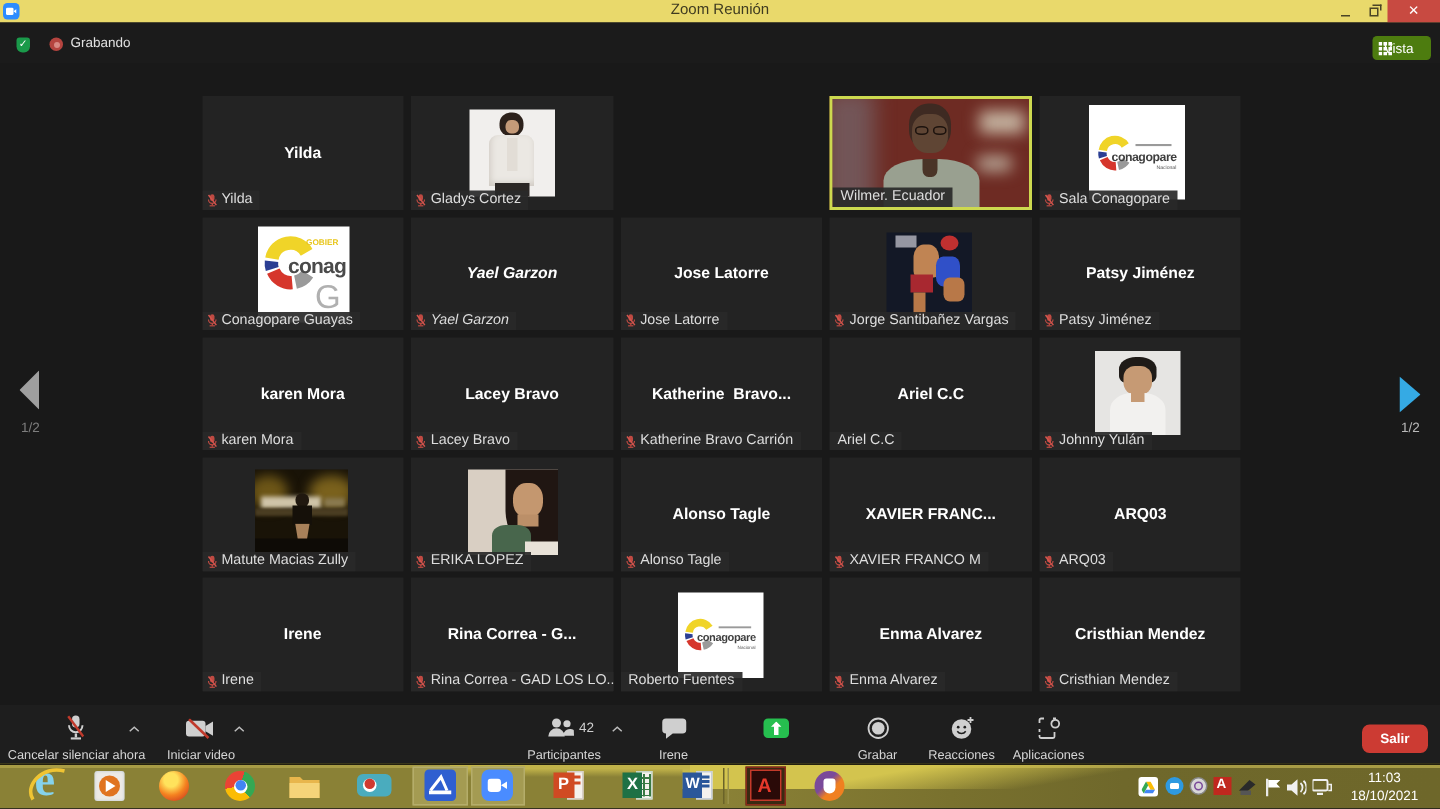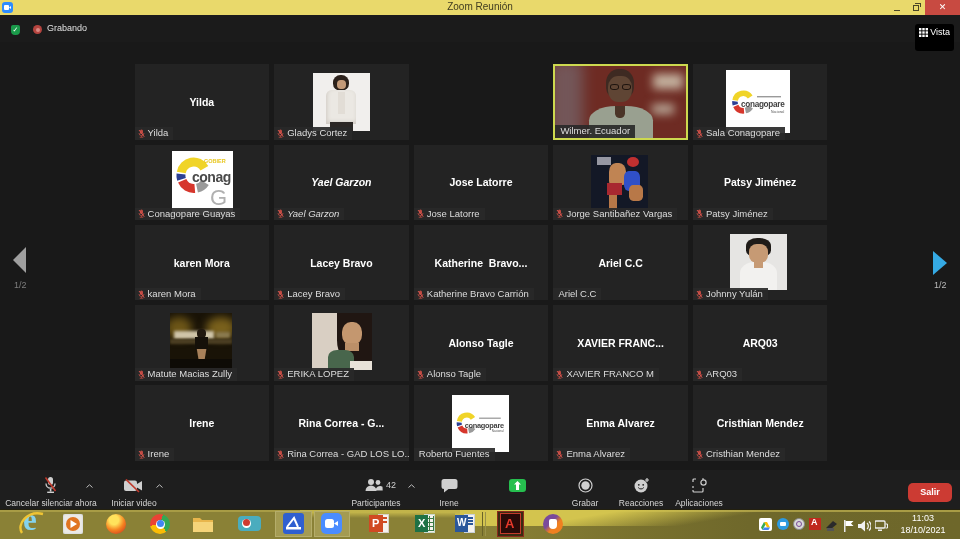--- a/index.html
+++ b/index.html
@@ -19,22 +19,22 @@
   #tclose { left:925px; top:0; width:35px; height:15px; background:#c84a41; color:#fff;
     font-size:9px; text-align:center; line-height:15px;}
 
   
   #menubar { left:0; top:15px; width:960px; height:27px; background:#1b1b1b; }
   .shield { left:11px; top:25px; width:9px; height:10px; background:#1a9a4a; border-radius:2px 2px 4px 4px; }
   .shield span{ display:block; color:#fff; font-size:7px; line-height:10px; text-align:center;}
   .rec { left:33px; top:25px; width:9px; height:9px; border-radius:50%; background:#b5443f; }
   .rec span { display:block; width:4px; height:4px; margin:2.5px auto; border-radius:50%; background:#d98984; }
   #grabando { left:47px; top:23px; font-size:9px; color:#e0e0e0; }
-  #vista { left:915px; top:24px; width:39px; height:27px; background:#000000; border-radius:3px;
-    color:#fff; font-size:9px; line-height:16px; text-align:right; padding-right:4px;}
+  #vista { left:915px; top:24px; width:39px; height:16px; background:#4d7c0f; border-radius:3px;
+    color:#fff; font-size:9px; line-height:16px; text-align:center; padding-right:4px;}
   #vista svg { position:absolute; left:4px; top:4px; }
 
   
   .tile { position:absolute; width:134.4px; height:75.5px; background:#232323; overflow:hidden; }
   .cname { position:absolute; left:0; right:0; top:50%; transform:translateY(-50%);
     text-align:center; color:#fff; font-weight:bold; font-size:10.5px; }
   .label { position:absolute; left:0; bottom:0; background:rgba(41,41,41,.92); color:#dedede;
     font-size:9.5px; line-height:12.5px; padding:0 5px 0 3px; white-space:nowrap; display:flex; align-items:center;}
   .label svg { margin-right:3px; }
   .nomic { padding-left:5px; }

